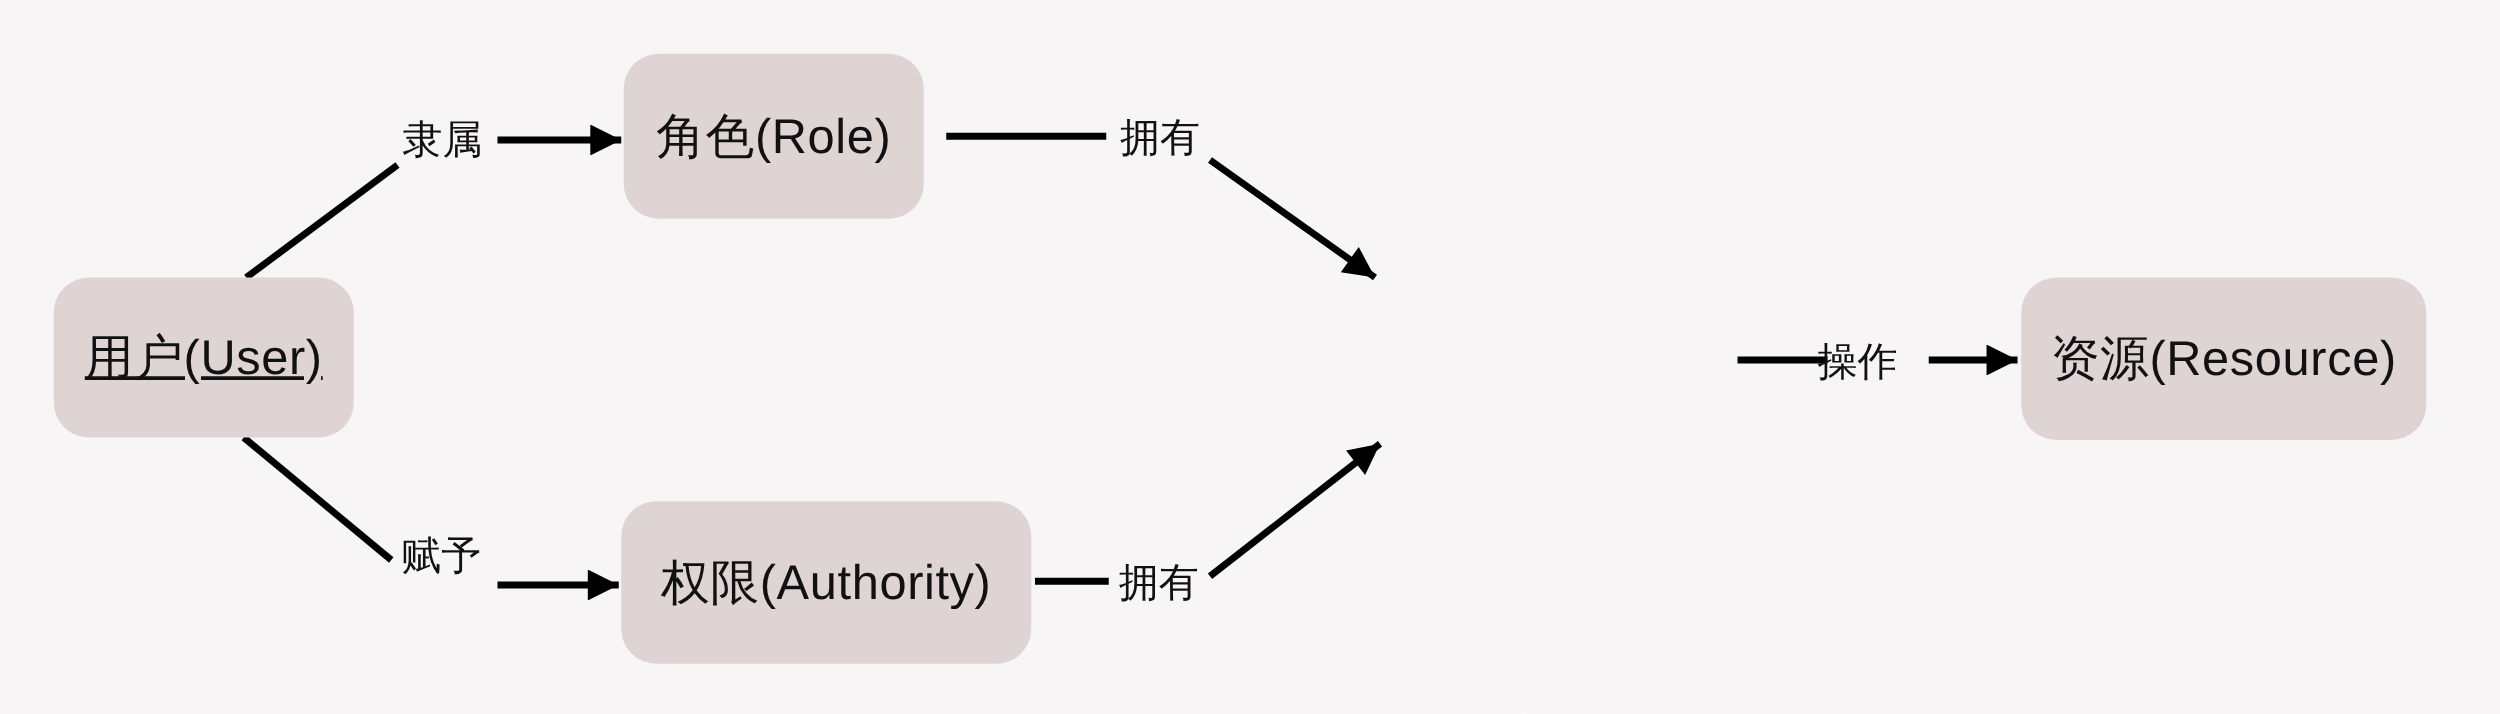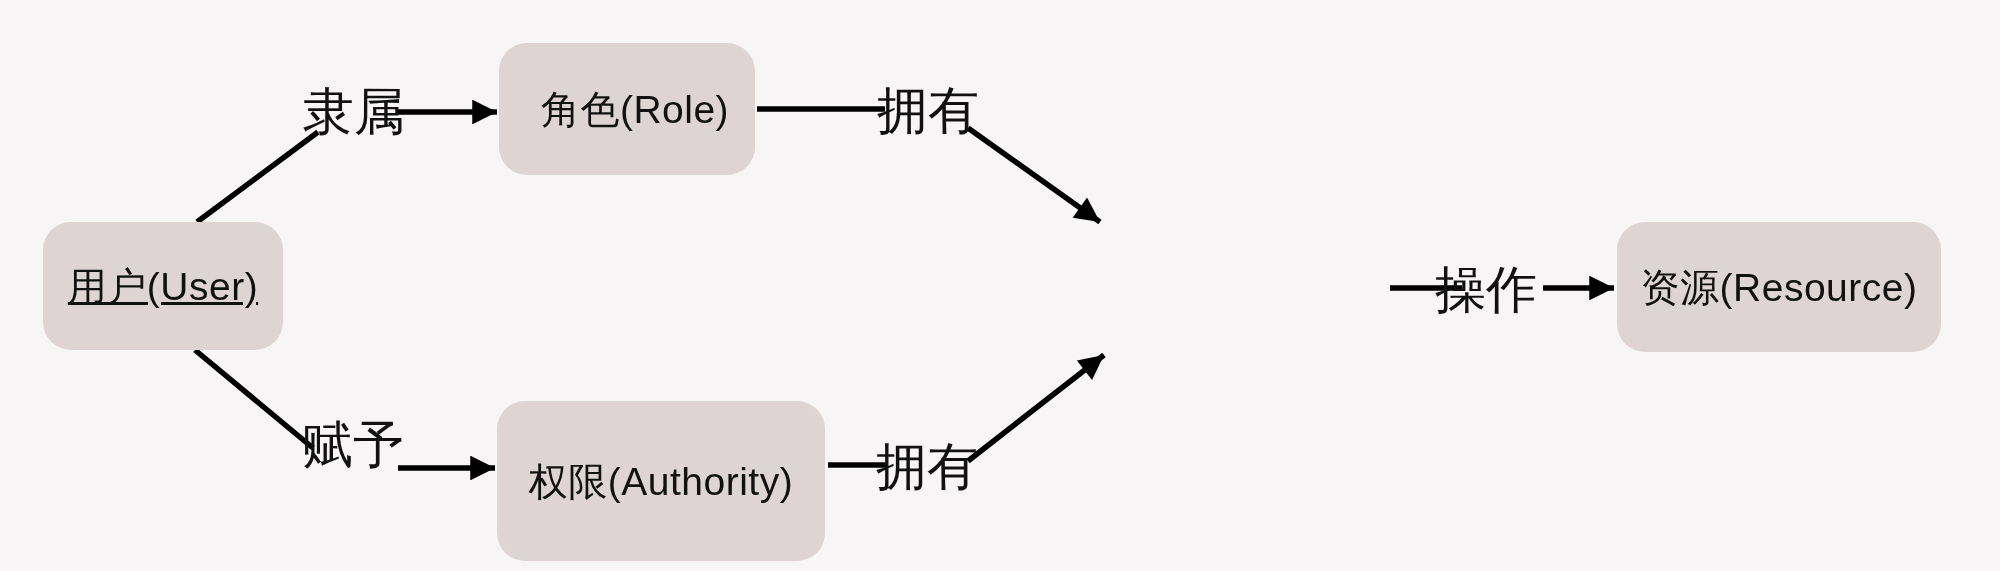--- a/index.html
+++ b/index.html
@@ -29,28 +29,28 @@
     border-radius: 28px;
     display: flex;
     align-items: center;
     justify-content: center;
     font-size: 39px;
     line-height: 1;
     white-space: nowrap;
     letter-spacing: 0.5px;
   }
   .node-user       { left: 43px;   top: 222px; width: 240px; height: 128px; text-decoration: underline; }
-  .node-role       { left: 499px;  top: 43px;  width: 240px; height: 132px; padding-left: 16px; }
-  .node-authority  { left: 497px;  top: 401px; width: 328px; height: 160px; }
+  .node-role       { left: 499px;  top: 43px;  width: 240px; height: 132px; }
+  .node-authority  { left: 497px;  top: 401px; width: 328px; height: 130px; }
   .node-permission { left: 1029px; top: 223px; width: 356px; height: 130px; }
   .node-resource   { left: 1617px; top: 222px; width: 324px; height: 130px; }
   .edge-label {
     position: absolute;
     transform: translate(-50%, -50%);
-    font-size: 51px;
+    font-size: 32px;
     line-height: 1;
     white-space: nowrap;
   }
   .label-belongs   { left: 354px;  top: 111px; }
   .label-owns-top  { left: 928px;  top: 110px; }
   .label-grants    { left: 353px;  top: 444px; }
   .label-owns-bot  { left: 927px;  top: 466px; }
   .label-operates  { left: 1486px; top: 289px; }
   .edge-line {
     stroke: #000000;

